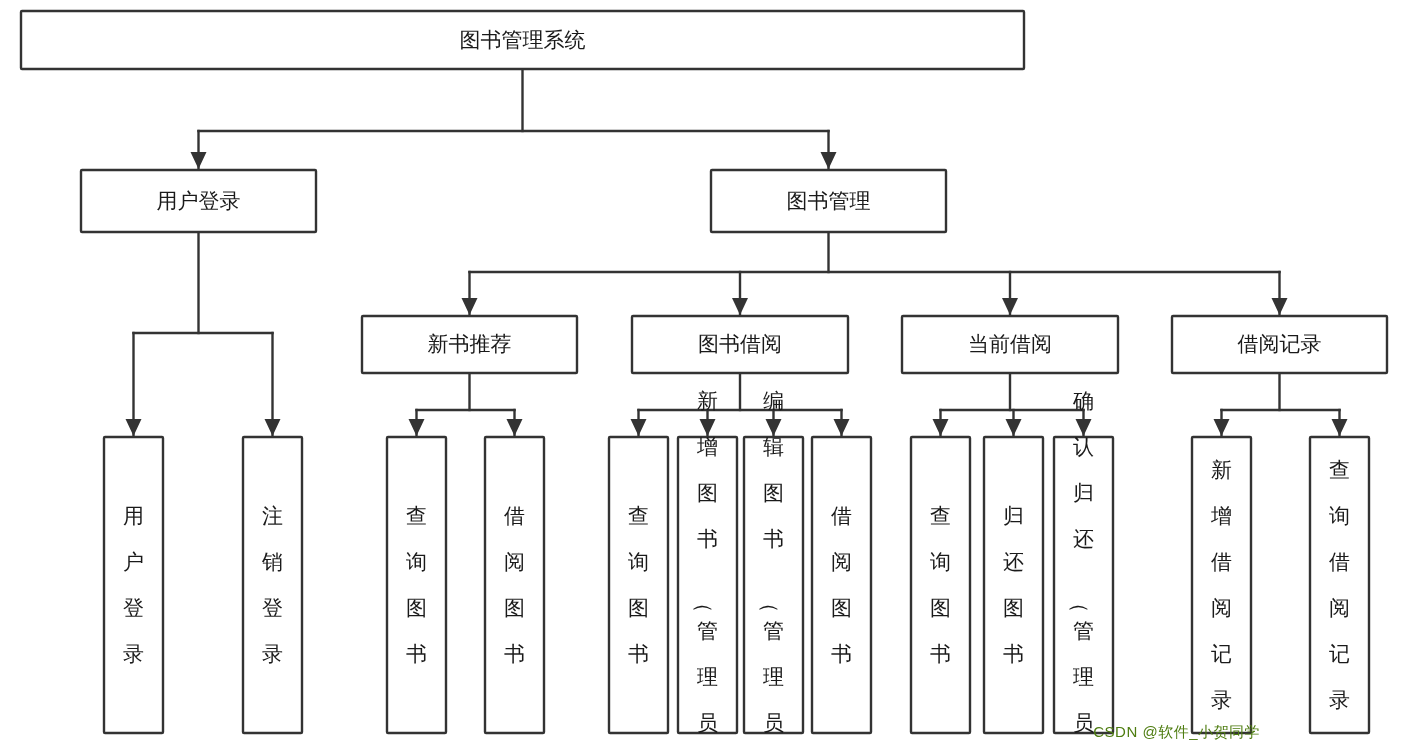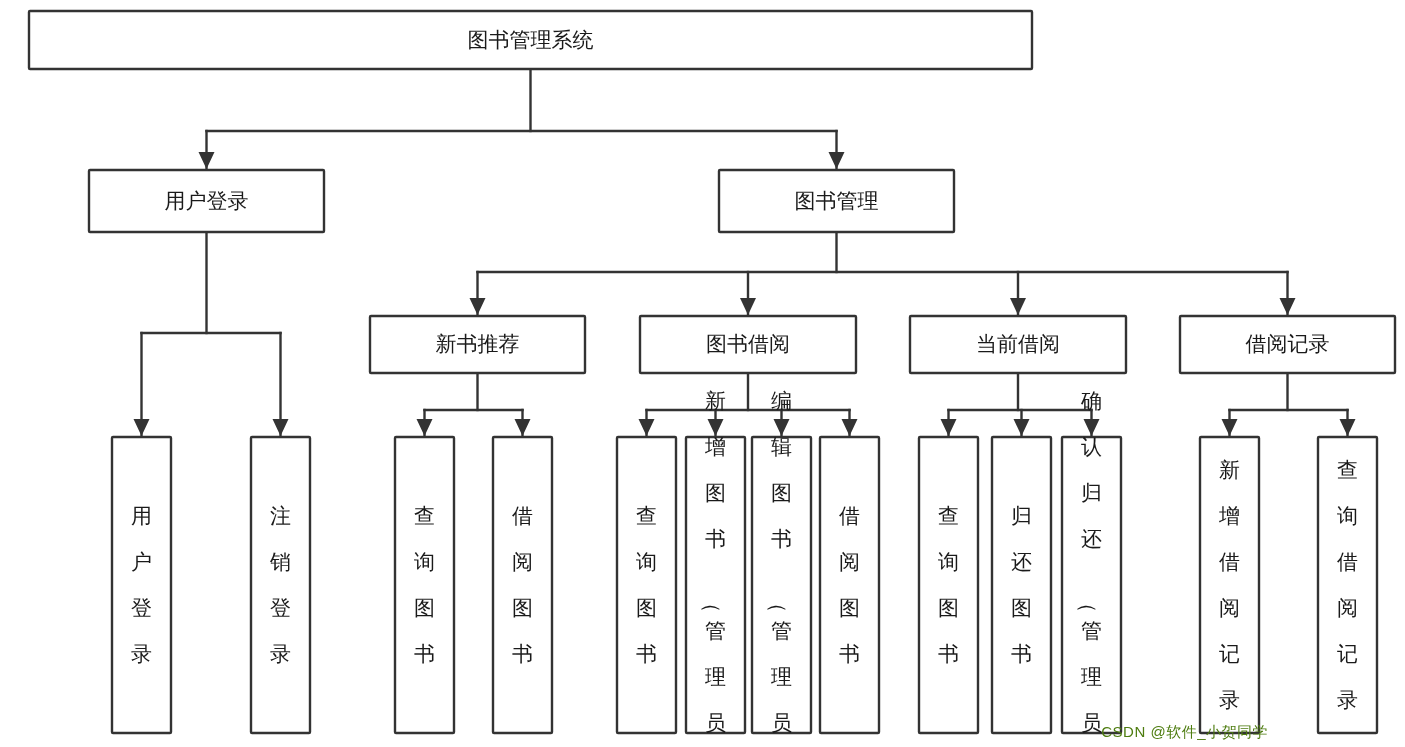--- a/index.html
+++ b/index.html
@@ -13,21 +13,20 @@
     font-family: "Liberation Sans", "DejaVu Sans", sans-serif;
     overflow: hidden;
     position: relative;
   }
   #diagram-root {
     position: absolute;
     left: 0;
     top: 0;
     width: 1288px;
     height: 747px;
-    margin-left: 8px;
   }
   svg.flow {
     display: block;
     width: 1405px;
     height: 747px;
   }
   .node-box {
     fill: #ffffff;
     stroke: #333333;
     stroke-width: 2.4;

